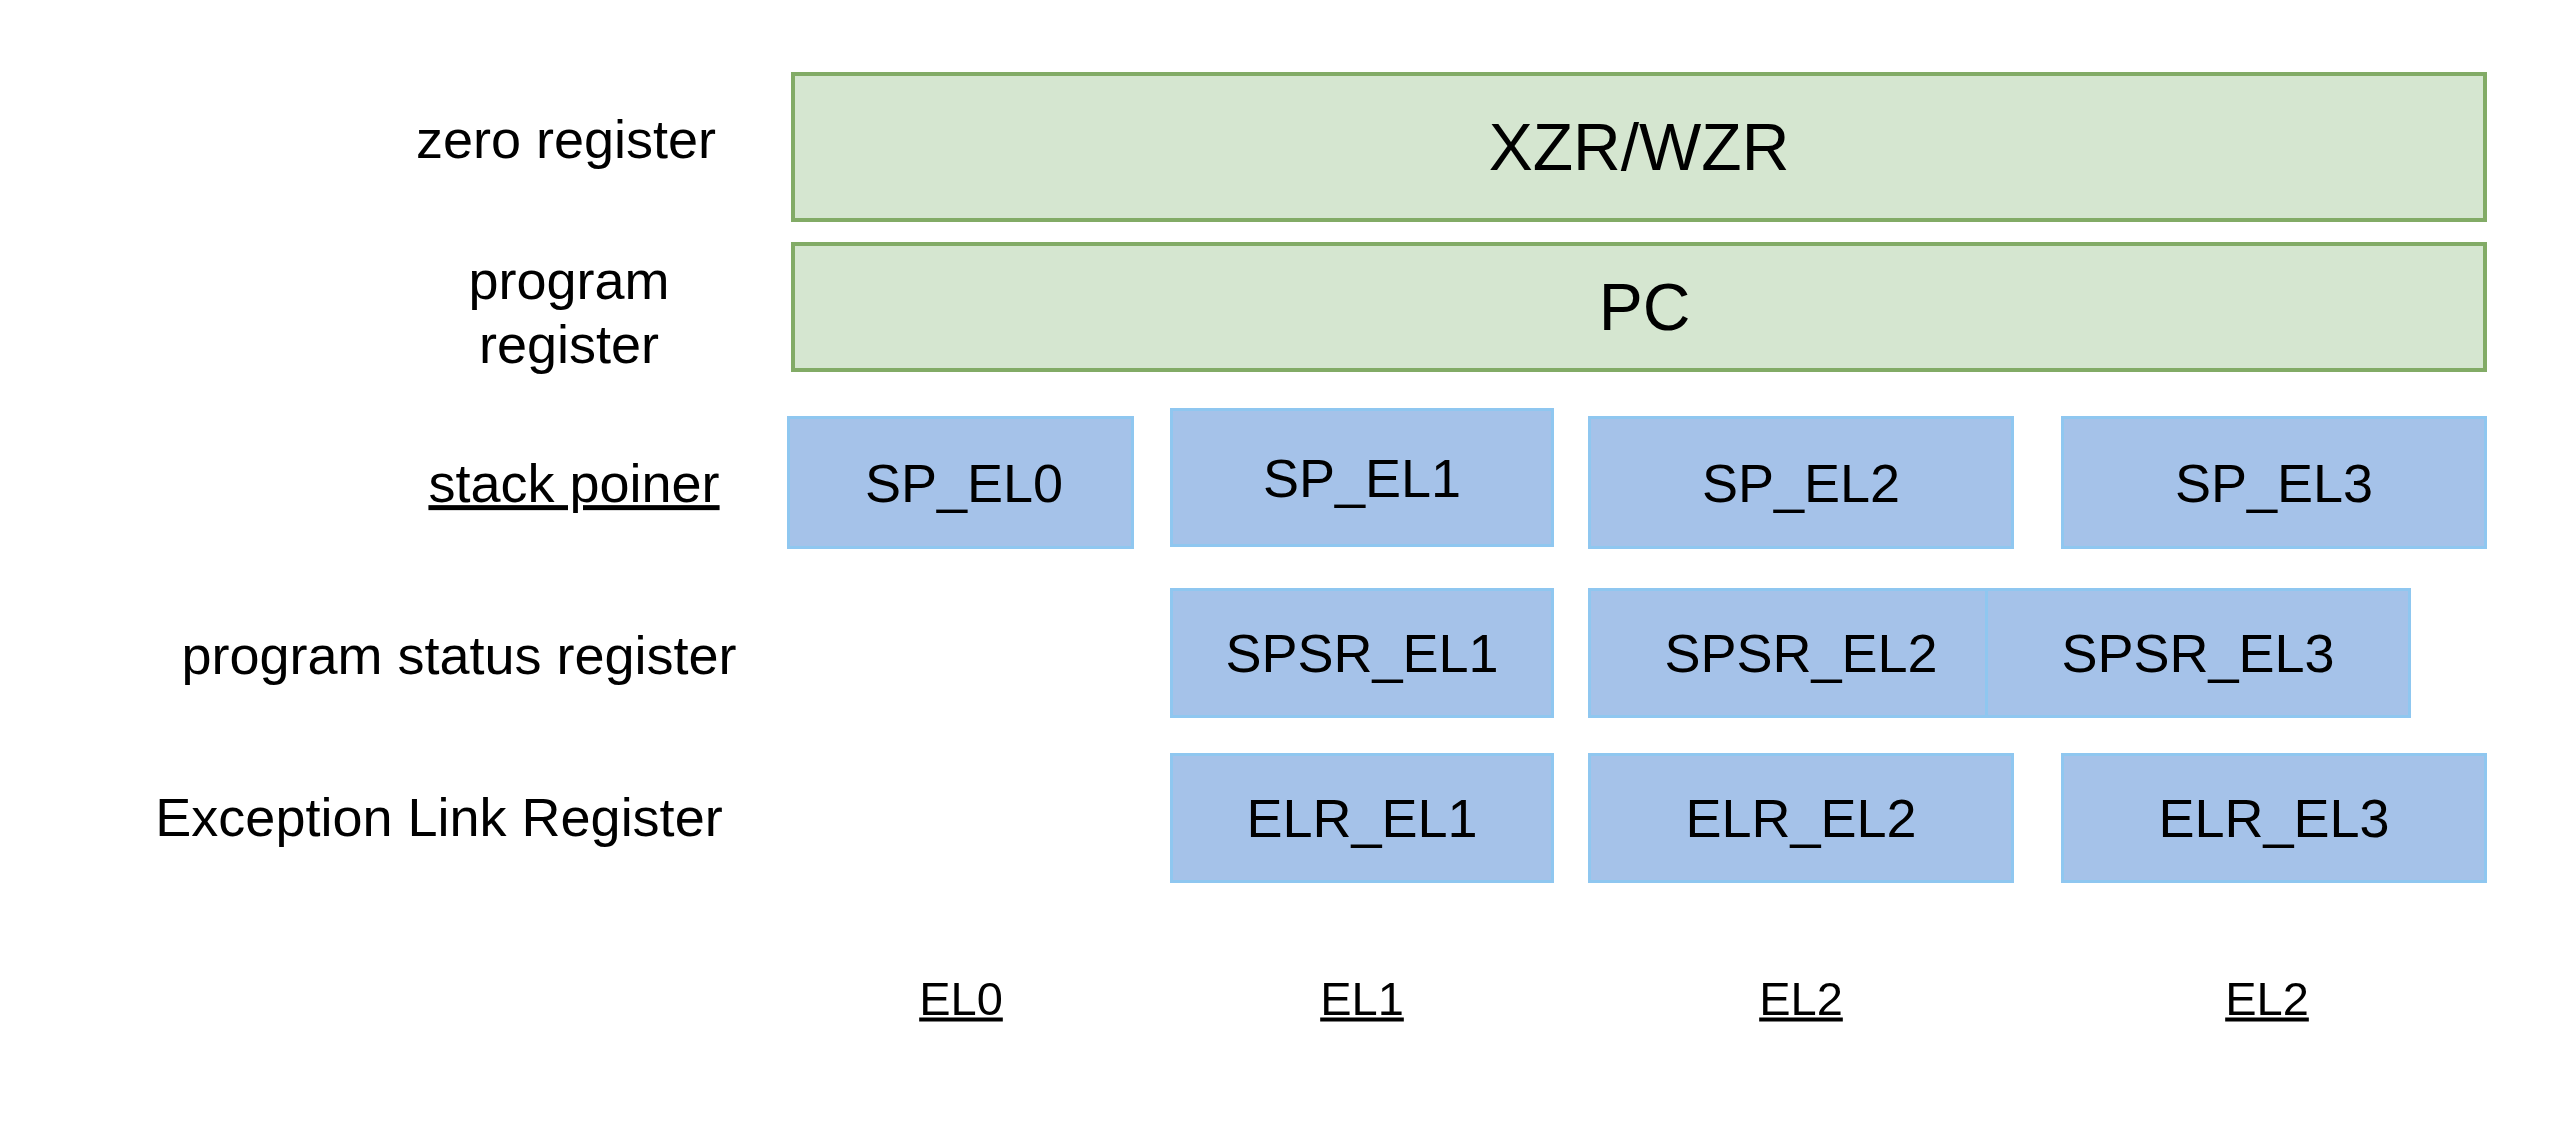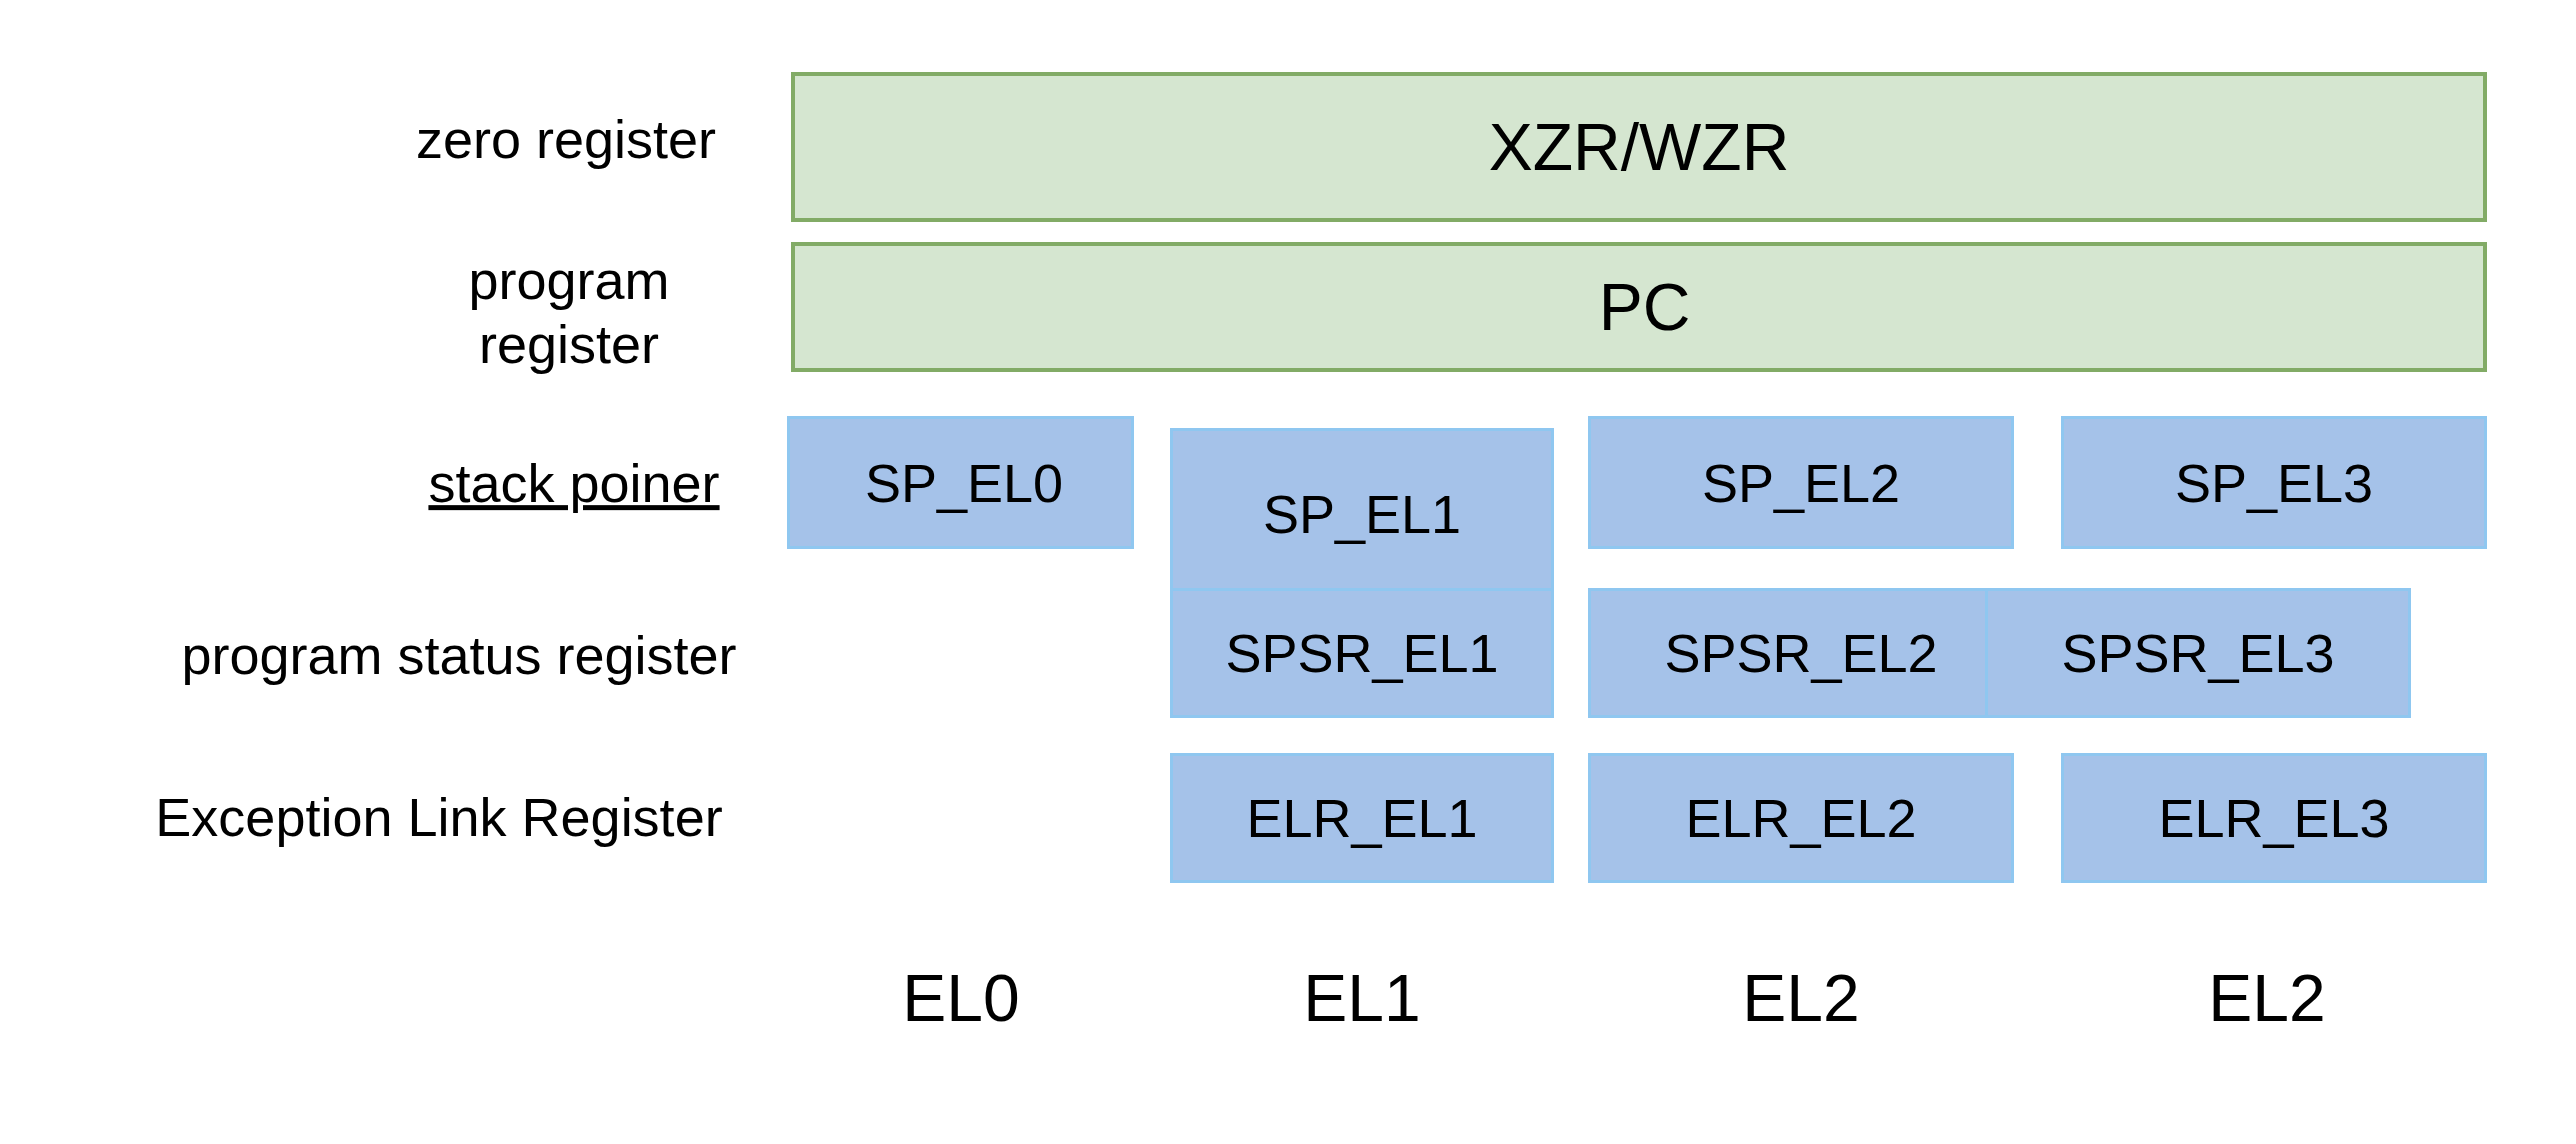--- a/index.html
+++ b/index.html
@@ -46,41 +46,42 @@
     font-size: 66px;
   }
   .box.blue {
     background: var(--blue-fill);
     border: 3.4px solid var(--blue-border);
     font-size: 54px;
   }
   .el-label {
     position: absolute;
     transform: translate(-50%, -50%);
-    font-size: 66px;
+    font-size: 47px;
     white-space: nowrap;
+    text-decoration: underline;
   }
 </style>
 </head>
 <body>
 
 <div class="canvas">
 
   <div class="row-label" style="left:566px; top:140px;">zero register</div>
   <div class="box green" style="left:791px; top:72px; width:1696px; height:150px;">XZR/WZR</div>
 
   <div class="row-label" style="left:569px; top:313px;">
     <div>program</div>
     <div>register</div>
   </div>
   <div class="box green" style="left:791px; top:242px; width:1696px; height:130px;padding-left:11px;">PC</div>
 
   <div class="row-label" style="left:574px; top:484px;text-decoration:underline;">stack poiner</div>
   <div class="box blue" style="left:787px; top:416px; width:347px; height:133px;padding-left:7px;">SP_EL0</div>
-  <div class="box blue" style="left:1170px; top:428px; width:384px; height:172px;">SP_EL1</div>
+  <div class="box blue" style="left:1170px; top:408px; width:384px; height:139px;">SP_EL1</div>
   <div class="box blue" style="left:1588px; top:416px; width:426px; height:133px;">SP_EL2</div>
   <div class="box blue" style="left:2061px; top:416px; width:426px; height:133px;">SP_EL3</div>
 
   <div class="row-label" style="left:459px; top:656px;">program status register</div>
   <div class="box blue" style="left:1170px; top:588px; width:384px; height:130px;">SPSR_EL1</div>
   <div class="box blue" style="left:1588px; top:588px; width:426px; height:130px;">SPSR_EL2</div>
   <div class="box blue" style="left:1985px; top:588px; width:426px; height:130px;">SPSR_EL3</div>
 
   <div class="row-label" style="left:439px; top:818px;">Exception Link Register</div>
   <div class="box blue" style="left:1170px; top:753px; width:384px; height:130px;">ELR_EL1</div>

